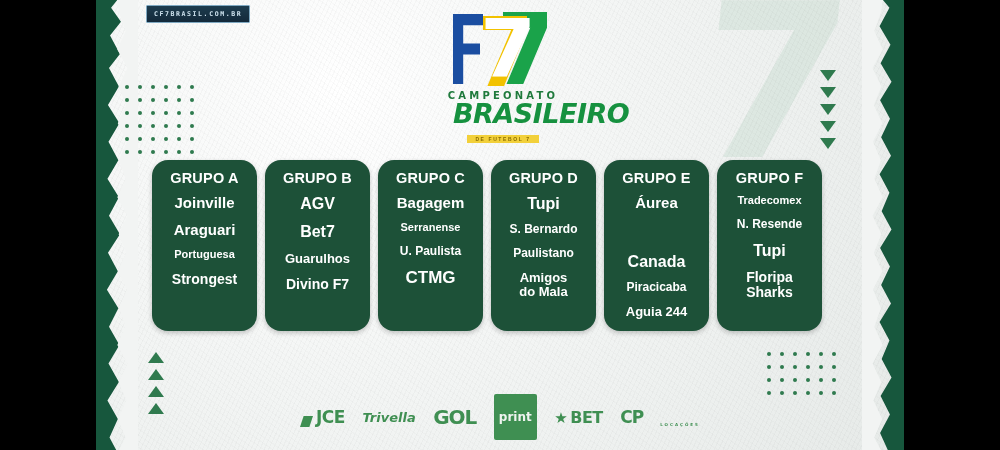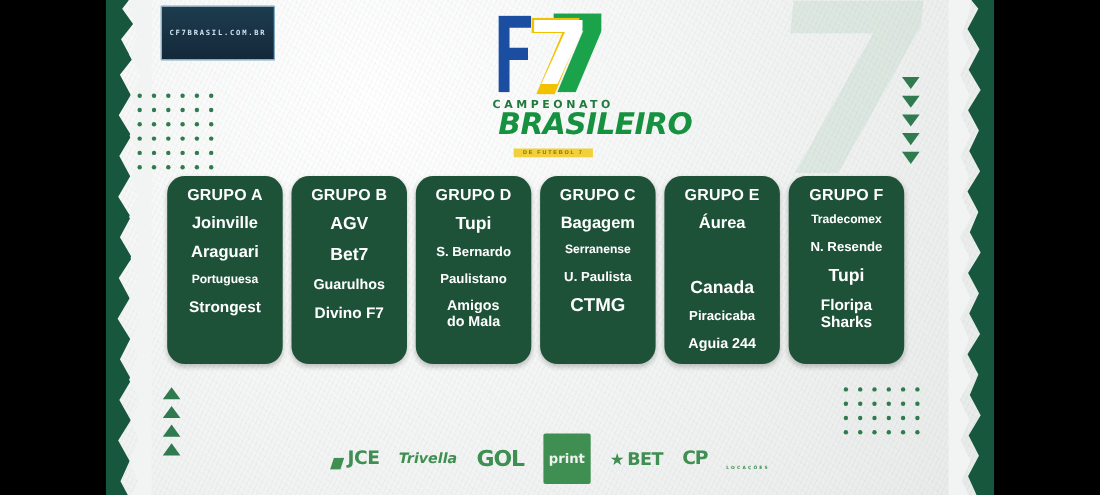--- a/index.html
+++ b/index.html
@@ -40,21 +40,21 @@
     color:#cfe0d6;opacity:.55;font-size:215px;line-height:150px;
     font-weight:900;font-family:"DejaVu Sans",sans-serif;
     transform:skewX(-6deg);letter-spacing:-8px;pointer-events:none;user-select:none;
   }
 
   
   .urlbadge{
     position:absolute;left:146px;top:5px;
     background:linear-gradient(180deg,#1d3c4e,#13293a);
     color:#cfe3ef;font-size:6.5px;letter-spacing:1.6px;font-weight:700;
-    padding:20px 7px;border:1px solid #7fa9c2;border-radius:1px;
+    padding:4px 7px;border:1px solid #7fa9c2;border-radius:1px;
     font-family:"DejaVu Sans Mono",monospace;
   }
 
   
   .logo{position:absolute;left:438px;top:10px;width:130px;text-align:center;}
   .mark{position:relative;width:112px;height:78px;margin:0 auto;}
   .mark .blue{
     position:absolute;left:6px;top:4px;width:30px;height:70px;background:#1b4ea1;
     clip-path:polygon(0 0,100% 0,100% 16%,34% 16%,34% 42%,90% 42%,90% 58%,34% 58%,34% 100%,0 100%);
   }
@@ -85,21 +85,21 @@
   #dots-br{left:767px;top:352px;grid-template-columns:repeat(6,4px);}
 
   .tri{position:absolute;width:0;height:0;}
   .tri.down{border-left:8px solid transparent;border-right:8px solid transparent;border-top:11px solid #2f7a4e;}
   .tri.up{border-left:8px solid transparent;border-right:8px solid transparent;border-bottom:11px solid #2f7a4e;}
 
   
   .cards{position:absolute;left:152px;top:160px;width:700px;display:flex;gap:8px;}
   .card{
     width:105px;min-height:170px;background:#1d5138;border-radius:16px;
-    padding:10px 4px 12px;box-sizing:border-box;
+    padding:10px 4px 12px;box-sizing:border-box;text-align:center;
     display:flex;flex-direction:column;align-items:center;
     box-shadow:0 2px 5px rgba(0,0,0,.22);
   }
   .card .ghdr{color:#ffffff;font-weight:700;font-size:14.5px;margin-bottom:9px;letter-spacing:.2px;}
   .card .team{color:#ffffff;font-weight:700;line-height:1.08;margin:0 0 11px;padding:0 2px;}
   .card .team:last-child{margin-bottom:0;}
 
   
   .sponsors{position:absolute;left:300px;top:400px;width:400px;height:34px;
             display:flex;align-items:center;justify-content:space-between;}
@@ -232,34 +232,34 @@
         <div class="team" style="font-size: 14px;">Strongest</div>
       </div>
       <div class="card">
         <div class="ghdr">GRUPO B</div>
         <div class="team" style="font-size: 16px;">AGV</div>
         <div class="team" style="font-size: 16px;">Bet7</div>
         <div class="team" style="font-size: 13px;">Guarulhos</div>
         <div class="team" style="font-size: 14px;">Divino F7</div>
       </div>
       <div class="card">
+        <div class="ghdr">GRUPO C</div>
+        <div class="team" style="font-size: 15px;">Bagagem</div>
+        <div class="team" style="font-size: 11px;">Serranense</div>
+        <div class="team" style="font-size: 12px;">U. Paulista</div>
+        <div class="team" style="font-size: 17px;">CTMG</div>
+      </div>
+      <div class="card">
         <div class="ghdr">GRUPO D</div>
         <div class="team" style="font-size: 16px;">Tupi</div>
         <div class="team" style="font-size: 12px;">S. Bernardo</div>
         <div class="team" style="font-size: 12px;">Paulistano</div>
         <div class="team" style="font-size: 13px;">Amigos<br>do Mala</div>
       </div>
       <div class="card">
-        <div class="ghdr">GRUPO C</div>
-        <div class="team" style="font-size: 15px;">Bagagem</div>
-        <div class="team" style="font-size: 11px;">Serranense</div>
-        <div class="team" style="font-size: 12px;">U. Paulista</div>
-        <div class="team" style="font-size: 17px;">CTMG</div>
-      </div>
-      <div class="card">
         <div class="ghdr">GRUPO E</div>
         <div class="team" style="font-size: 15px;">Áurea</div>
         <div class="team" style="font-size: 16px; margin-top: 31px;">Canada</div>
         <div class="team" style="font-size: 12px;">Piracicaba</div>
         <div class="team" style="font-size: 13px;">Aguia 244</div>
       </div>
       <div class="card">
         <div class="ghdr">GRUPO F</div>
         <div class="team" style="font-size: 11px;">Tradecomex</div>
         <div class="team" style="font-size: 12px;">N. Resende</div>

